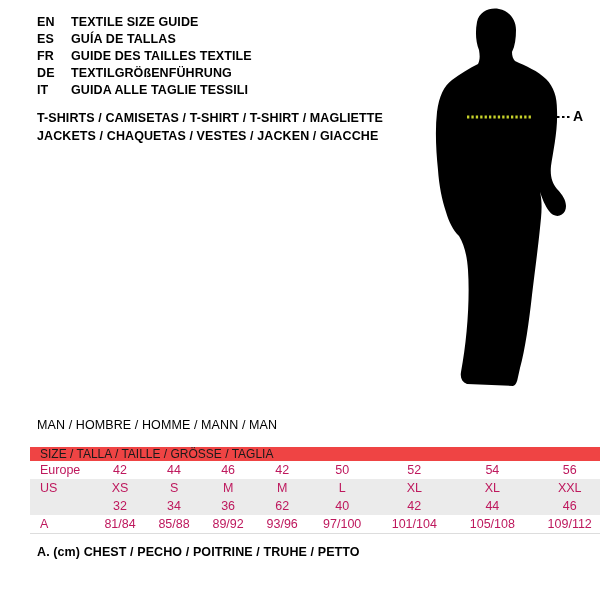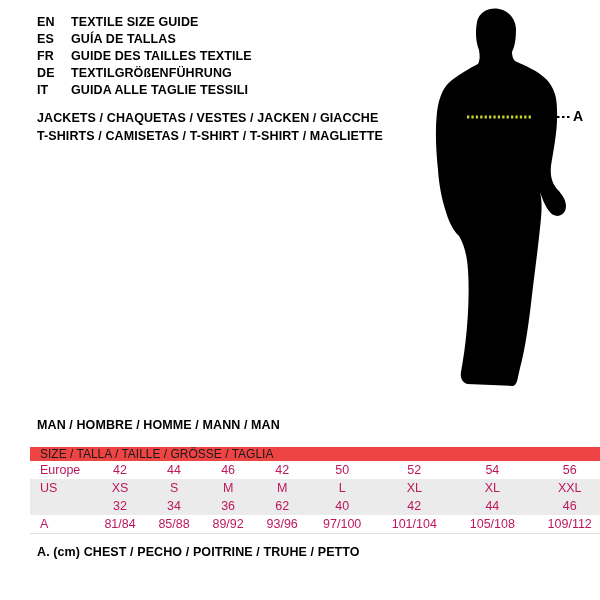--- a/index.html
+++ b/index.html
@@ -10,21 +10,21 @@
   
   .lang-list { position:absolute; left:25px; top:14px; }
   .lang-row  { display:flex; line-height:17px; font-size:12.5px; font-weight:bold; letter-spacing:0.1px; }
   .lang-code { width:34px; flex:0 0 34px; }
   
   .categories { position:absolute; left:25px; top:110px; font-size:12.5px; font-weight:bold; line-height:17.5px; letter-spacing:0.1px; }
   
   .figure-svg { position:absolute; left:408px; top:5px; }
   .measure-label { position:absolute; left:561px; top:108px; font-size:14px; font-weight:bold; }
   
-  .man-heading { position:absolute; left:25px; top:418px; font-size:12.5px; font-weight:bold; letter-spacing:0.1px; }
+  .man-heading { position:absolute; left:25px; top:418px; font-size:12.5px; font-weight:normal; letter-spacing:0.1px; }
   
   .table-header {
     position:absolute; left:18px; top:447px; width:578px; height:14px;
     box-sizing:border-box; padding-left:10px; font-size:12px; line-height:14px;
     color:#1a1a1a; background:#c9c9c9;
   }
   .size-table {
     position:absolute; left:18px; top:461px; width:578px;
     border-collapse:collapse; font-size:12.5px; color:#be185d;
     border-bottom:1px solid #ddd;
@@ -56,22 +56,22 @@
         <span class="lang-code">DE</span>
         <span class="lang-label">TEXTILGRÖßENFÜHRUNG</span>
       </div>
       <div class="lang-row">
         <span class="lang-code">IT</span>
         <span class="lang-label">GUIDA ALLE TAGLIE TESSILI</span>
       </div>
     </div>
 
   <div class="categories" id="catLines">
+      <div class="cat-line">T-SHIRTS / CAMISETAS / T-SHIRT / T-SHIRT / MAGLIETTE</div>
       <div class="cat-line">JACKETS / CHAQUETAS / VESTES / JACKEN / GIACCHE</div>
-      <div class="cat-line">T-SHIRTS / CAMISETAS / T-SHIRT / T-SHIRT / MAGLIETTE</div>
     </div>
 
   <svg class="figure-svg" width="170" height="397" viewBox="408 5 170 397" aria-hidden="true">
     <path d="M 465,22
              C 467,11 479,7 487,9
              C 497,11 504,19 504,30
              C 504,38 503,46 500,52
              C 500,56 501,59 503,61
              C 514,66 526,71 534,79
              C 542,87 545,97 545,110

